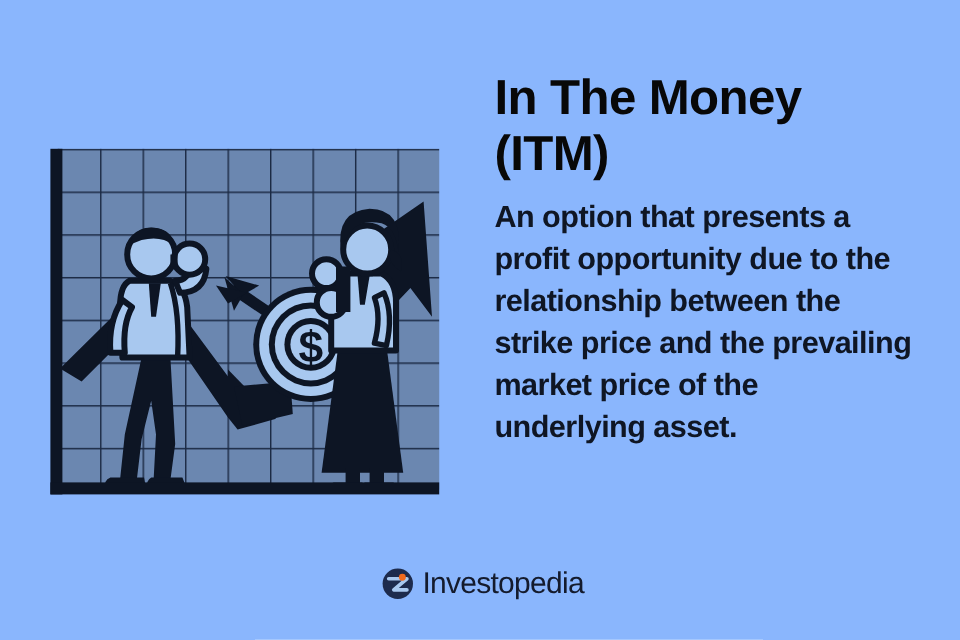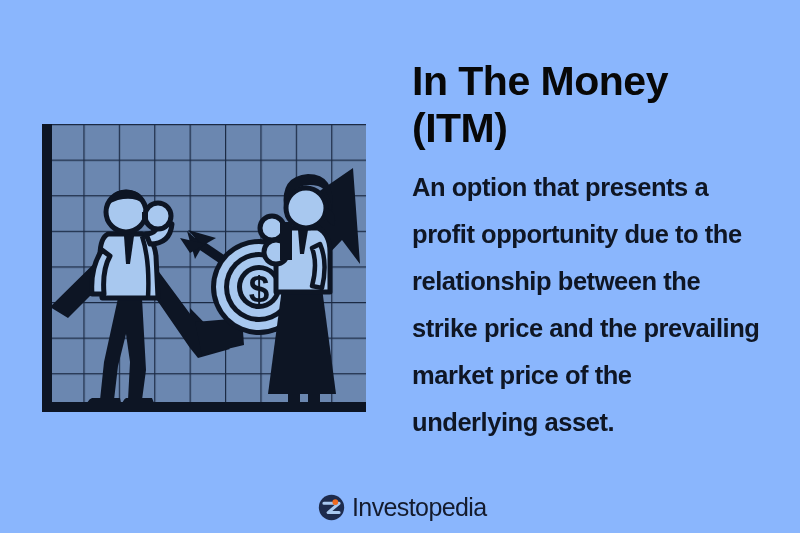--- a/index.html
+++ b/index.html
@@ -54,32 +54,32 @@
     font-size: 19px;
     line-height: 26px;
     font-style: italic;
     font-weight: 500;
     color: #0d0d0d;
     margin: 8px 0 0 2px;
     letter-spacing: -0.1px;
   }
   #definition {
     font-size: 25.5px;
-    line-height: 47px;
+    line-height: 35px;
     font-weight: bold;
     color: #0f1624;
     margin: 12px 12px 0 0;
     letter-spacing: -0.45px;
   }
 
   
   #logo {
     position: absolute;
     left: 318px;
-    top: 494px;
+    top: 473px;
     display: flex;
     align-items: center;
     gap: 7px;
   }
   #logo-mark {
     width: 27px;
     height: 27px;
     flex: 0 0 auto;
   }
   #logo-text {

